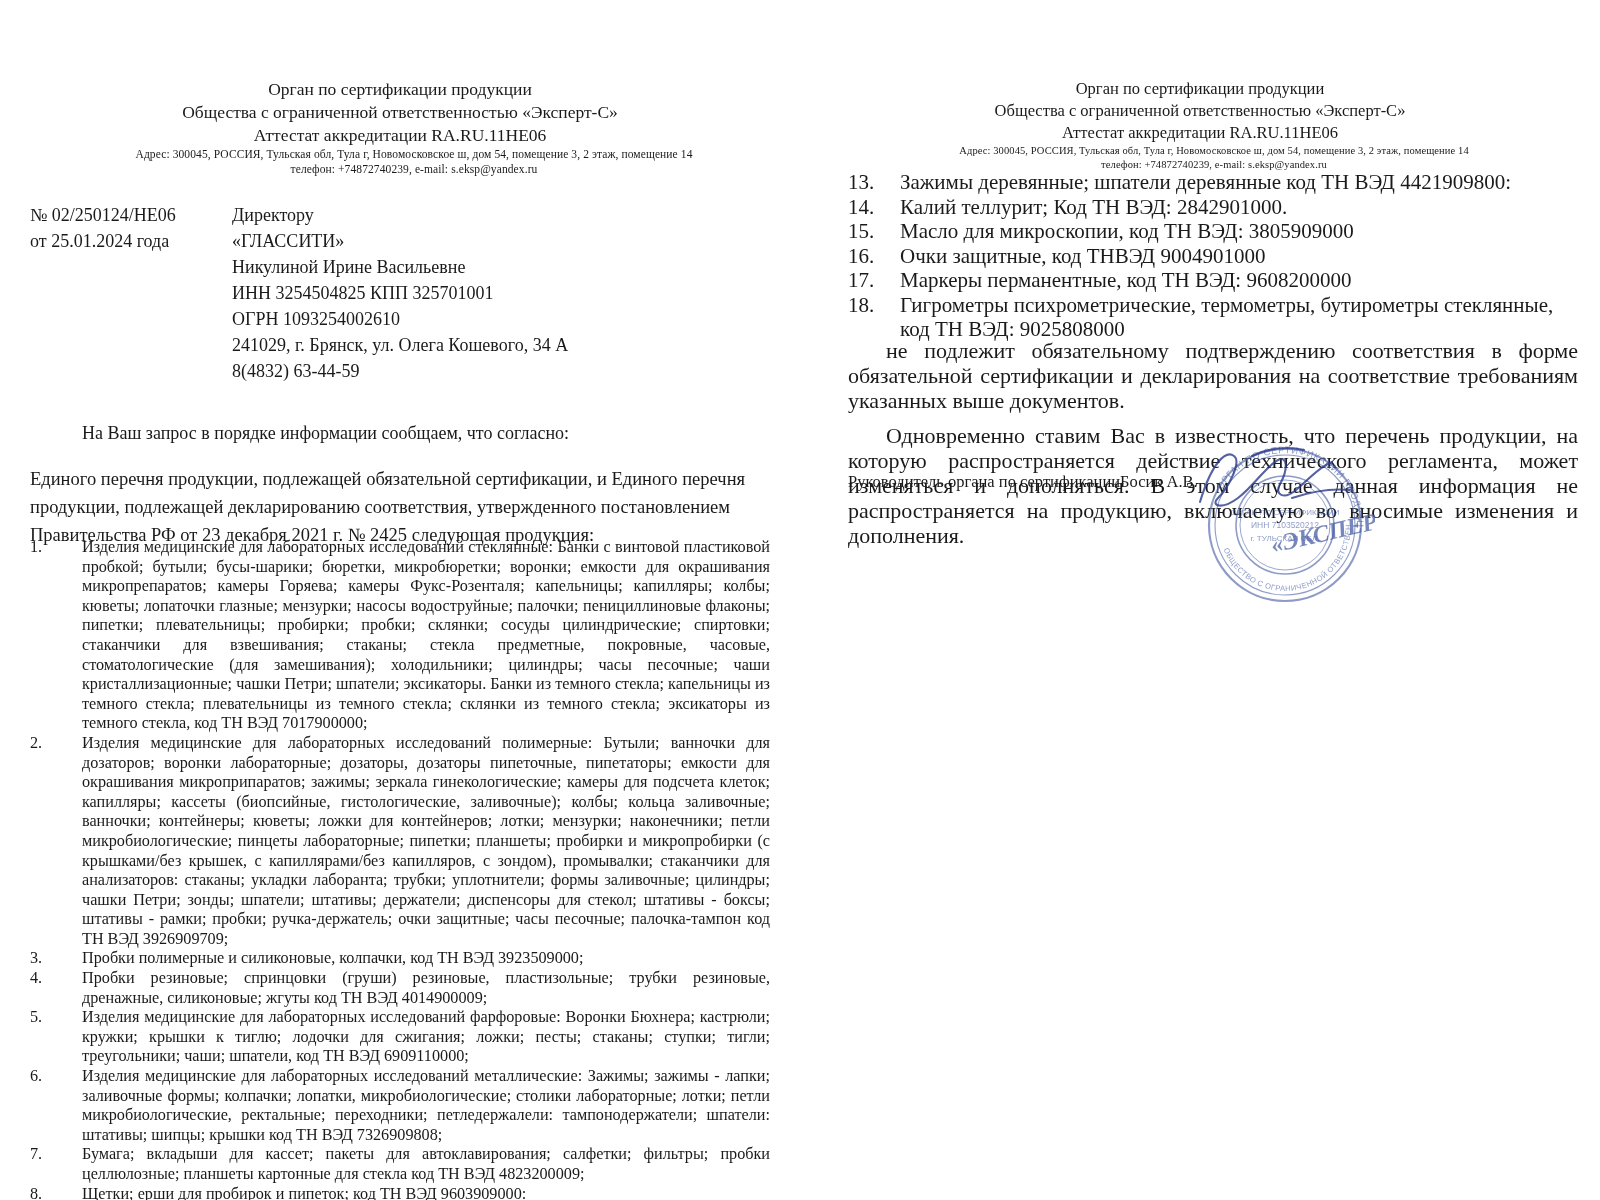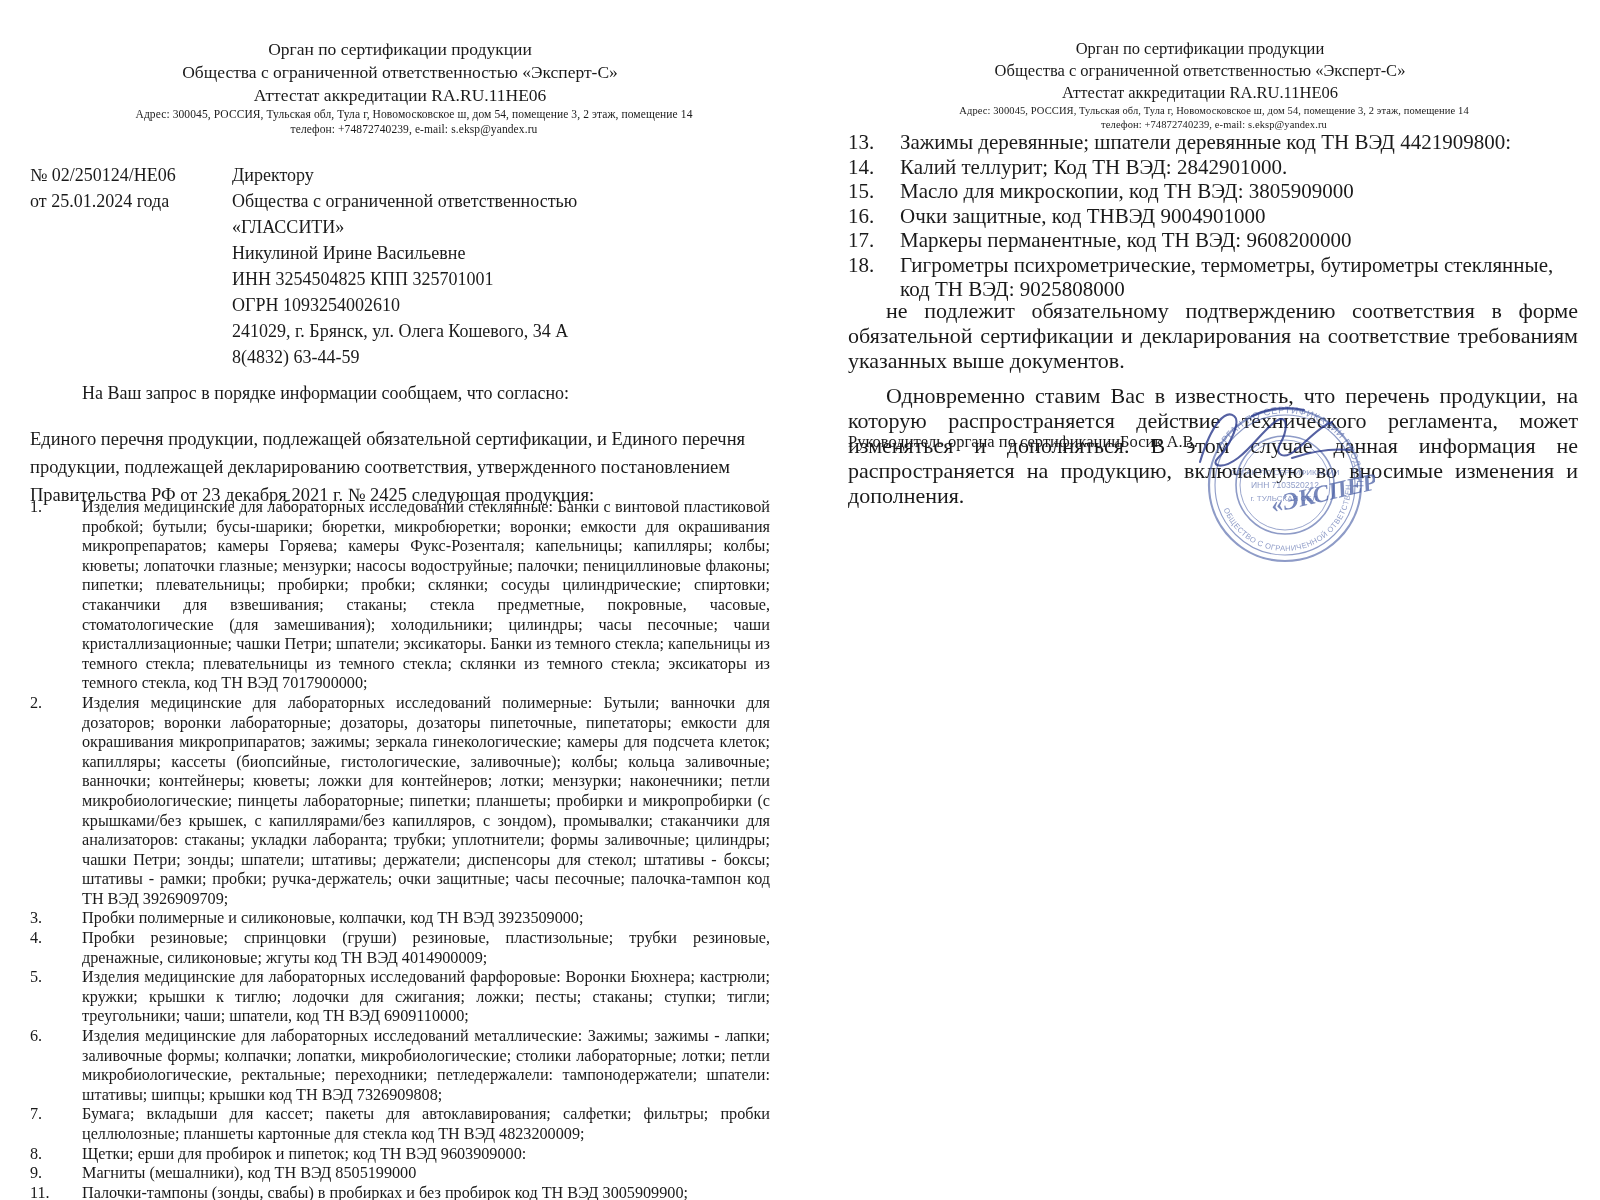--- a/index.html
+++ b/index.html
@@ -12,20 +12,21 @@
     height: 1200px;
     font-family: "Liberation Serif", serif;
     color: #1a1a1a;
     position: relative;
     overflow: hidden;
   }
   .page {
     position: relative;
     width: 1600px;
     height: 993px;
+    margin-top: 40px;
   }
   .col {
     position: absolute;
     top: 0;
   }
   .col-left {
     left: 0;
     width: 800px;
     height: 1200px;
   }
@@ -203,21 +204,20 @@
       <div class="lh-small">телефон: +74872740239, e-mail: s.eksp@yandex.ru</div>
     </div>
 
     <div class="meta">
       <div>№ 02/250124/НЕ06</div>
       <div>от 25.01.2024 года</div>
     </div>
 
     <div class="addressee">
       <div>Директору</div>
-      <div>Общества с ограниченной ответственностью</div>
       <div>«ГЛАССИТИ»</div>
       <div>Никулиной Ирине Васильевне</div>
       <div>ИНН 3254504825 КПП 325701001</div>
       <div>ОГРН 1093254002610</div>
       <div>241029, г. Брянск, ул. Олега Кошевого, 34 А</div>
       <div>8(4832) 63-44-59</div>
     </div>
 
     <div class="intro">
       <div class="para-indent">На Ваш запрос в порядке информации сообщаем, что согласно:</div>

